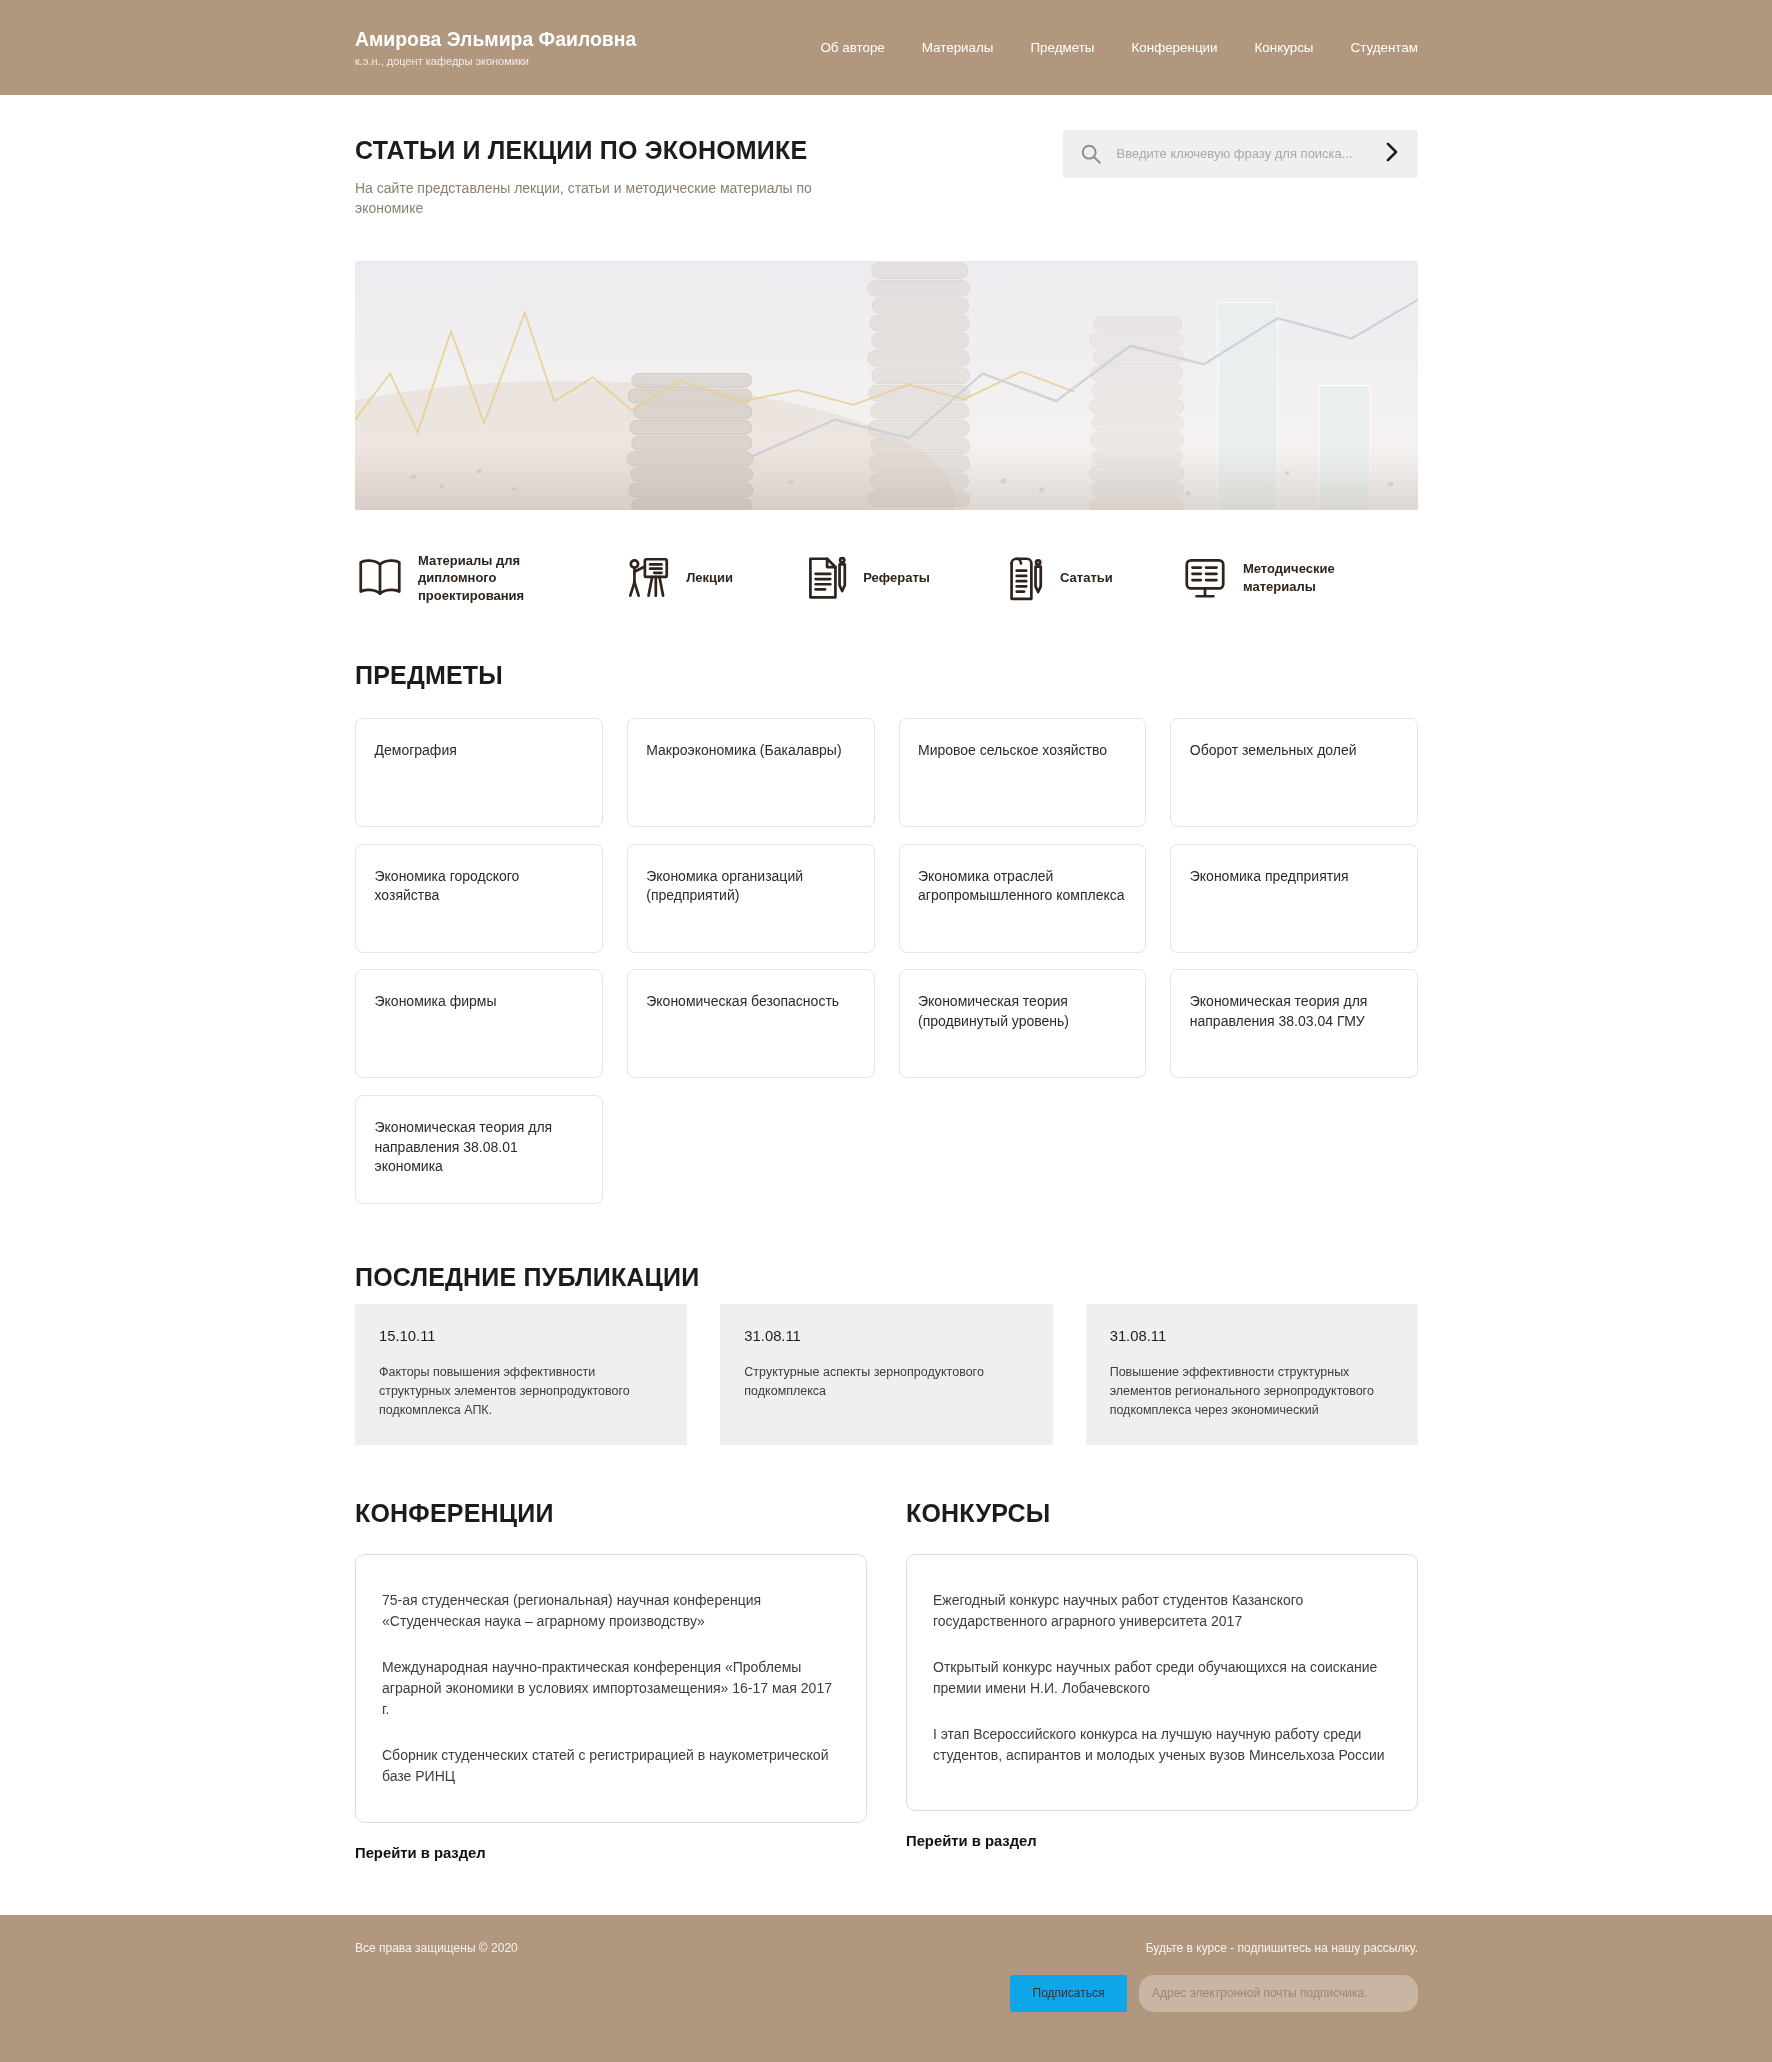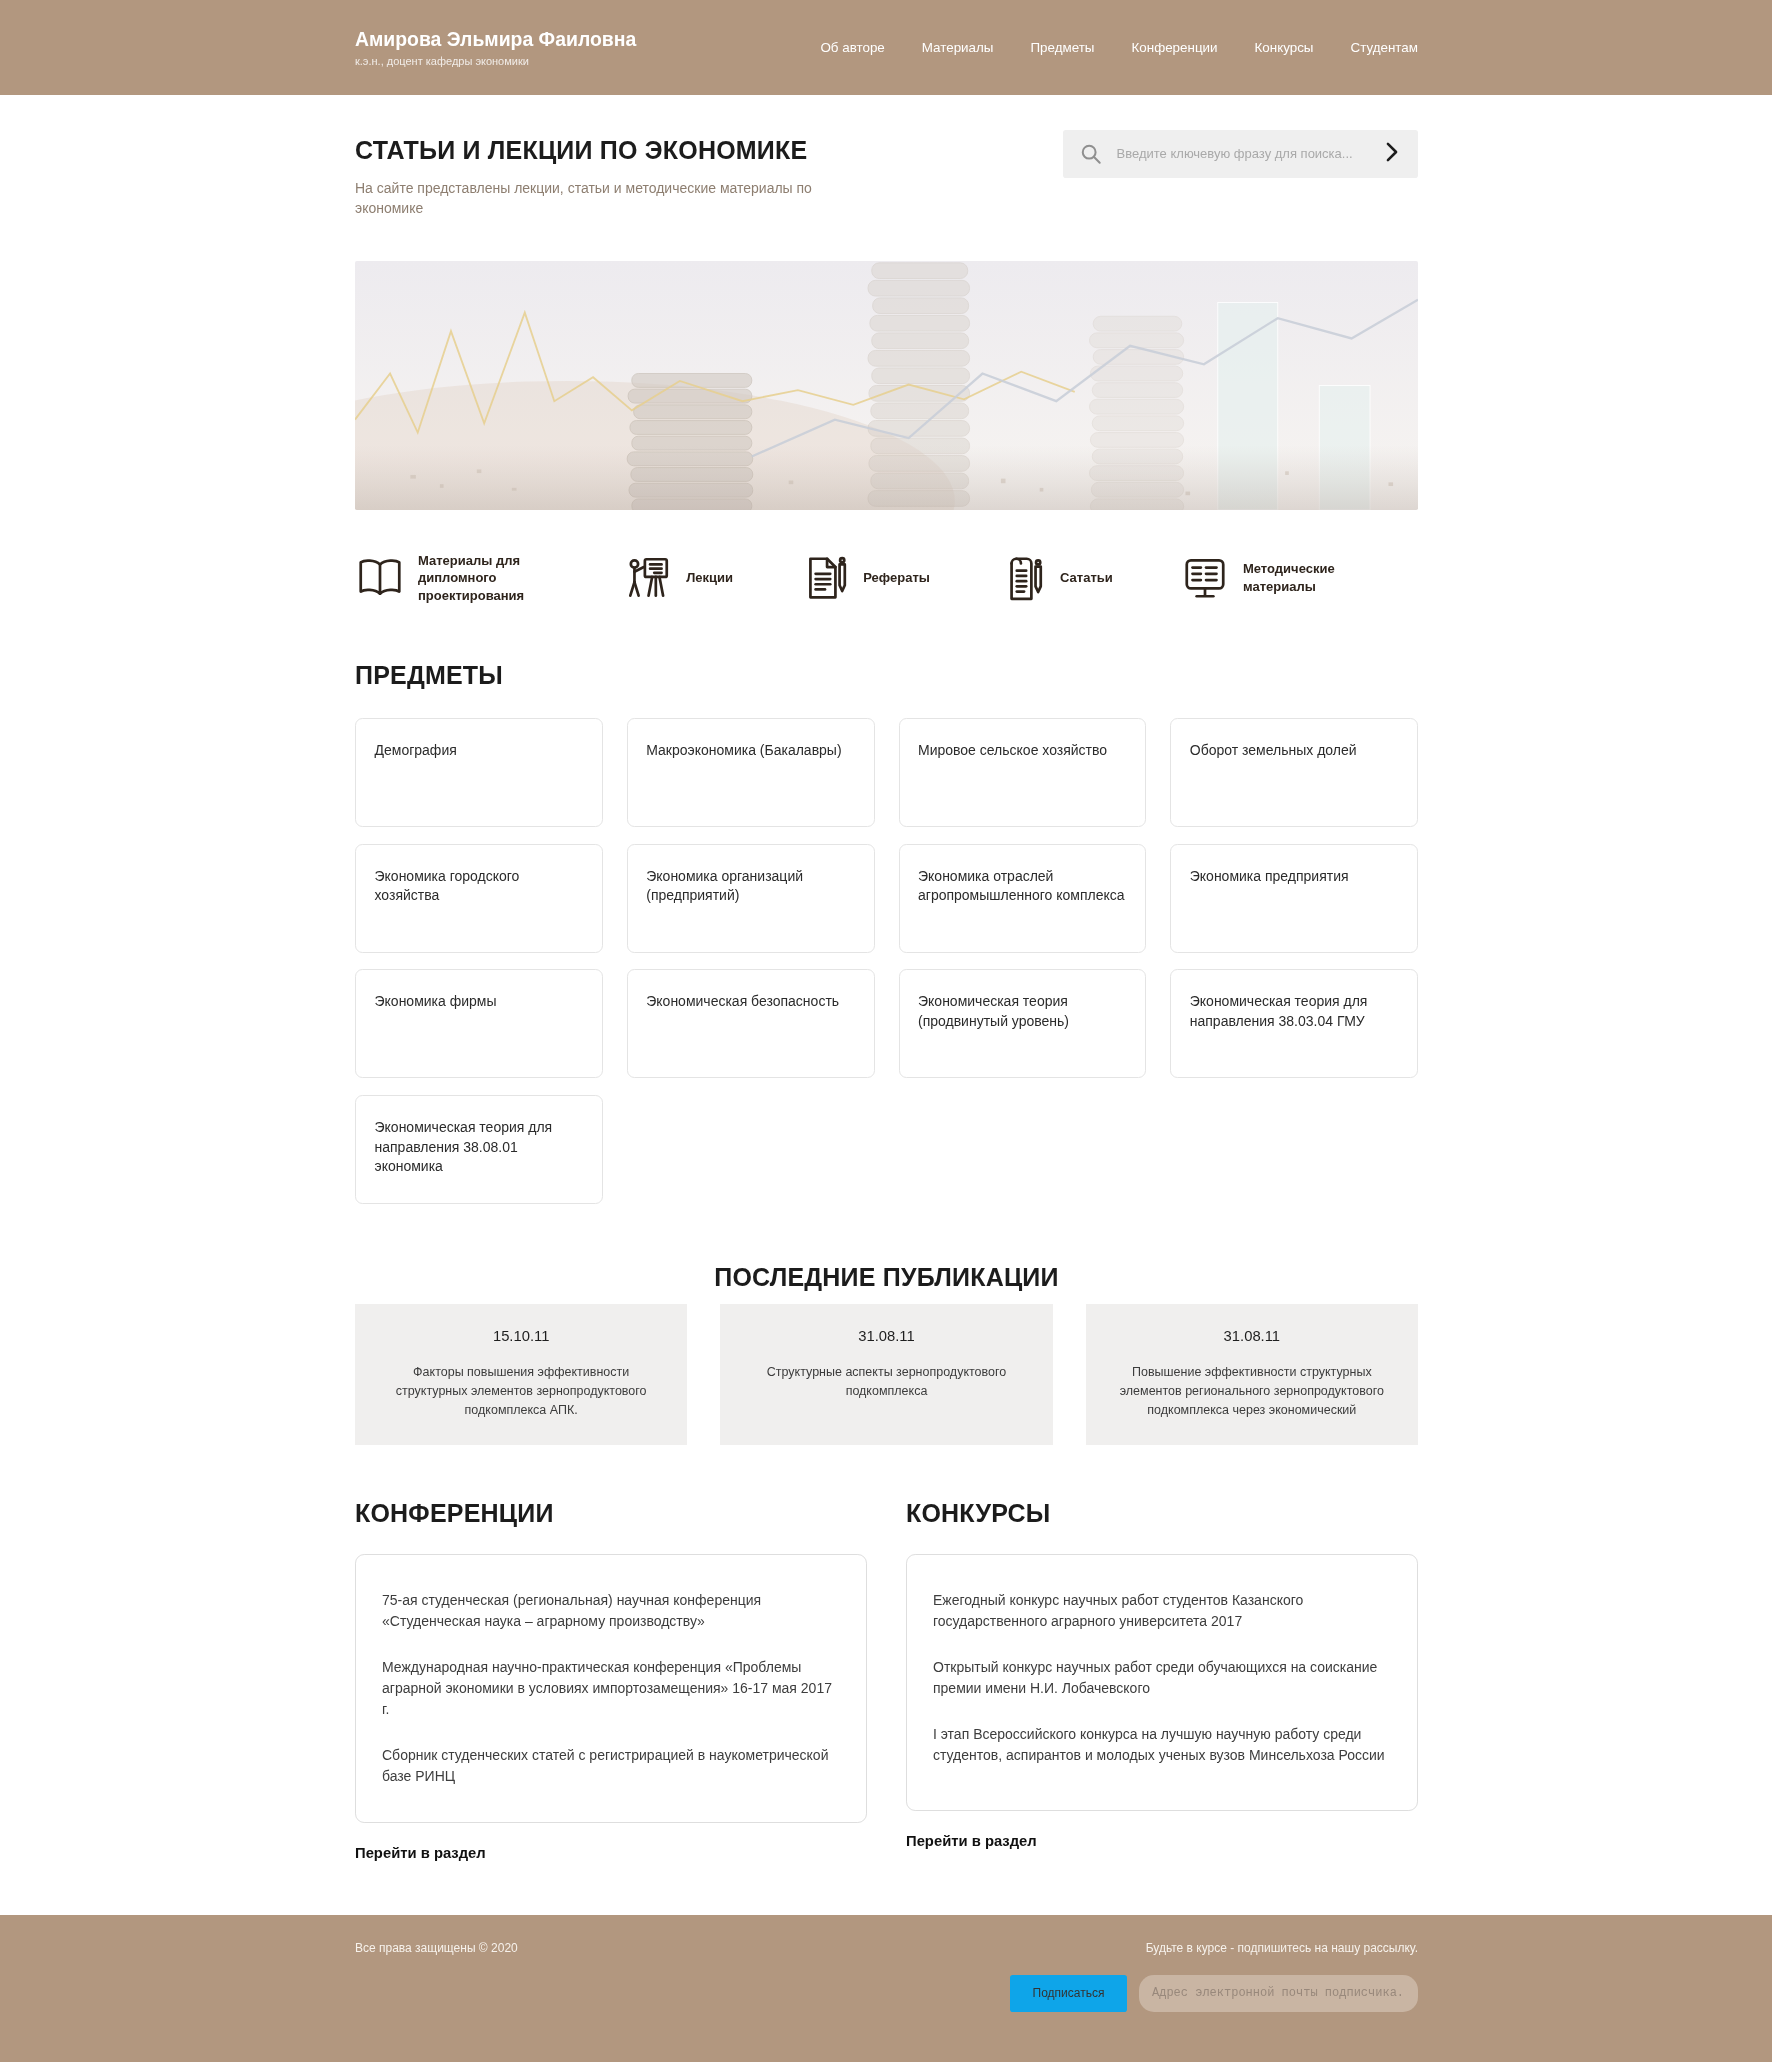--- a/index.html
+++ b/index.html
@@ -53,21 +53,21 @@
   .section-heading { font-size: 25px; font-weight: bold; margin: 0; letter-spacing: 0.2px; }
 
   .subjects { margin-top: 57px; }
   .subjects-grid { margin-top: 28px; display: grid; grid-template-columns: repeat(4, 1fr); gap: 16.6px 24px; }
   .subject-card {
     background: #fff; border: 0.9px solid #e4e4e4; border-radius: 7.4px;
     min-height: 109px; padding: 22px 18.5px; font-size: 14px; line-height: 1.4;
     color: #2b2b2b; cursor: pointer;
   }
 
-  .publications { margin-top: 59px; text-align: center; }
+  .publications { margin-top: 59px; }
   .pubs-grid { margin-top: 12px; display: grid; grid-template-columns: repeat(3, 1fr); gap: 33px; }
   .pub-card { background: #f0efee; min-height: 140px; padding: 24px; cursor: pointer; }
   .pub-date { font-size: 14.8px; color: #1f1f1f; }
   .pub-text { margin-top: 18.5px; font-size: 12.5px; line-height: 1.55; color: #3c3c3c; }
 
   .two-col { margin-top: 54px; display: grid; grid-template-columns: 1fr 1fr; column-gap: 39px; }
   .list-box {
     margin-top: 26px; border: 0.9px solid #dedede; border-radius: 9.2px;
     padding: 35px 26px; min-height: 257px; background: #fff;
   }
@@ -79,21 +79,21 @@
   .site-footer { margin-top: 54px; background: #b2977f; height: 153px; padding-top: 26px; }
   .footer-row1 { display: flex; justify-content: space-between; color: #f7f2ec; font-size: 12px; }
   .footer-row2 { display: flex; justify-content: flex-end; gap: 12px; margin-top: 20px; }
   .subscribe-btn {
     background: #0ea5e9; border: none; border-radius: 2.8px; width: 117px; height: 37px;
     font-size: 12px; color: #333; cursor: pointer; font-family: "Liberation Sans", sans-serif;
   }
   .email-input {
     width: 279px; height: 37px; background: #c9b5a3; border: none; border-radius: 15px;
     padding: 0 13px; font-size: 12px; color: #5f5246; outline: none;
-    font-family: Liberation Mono, monospace;
+    font-family: Liberation Sans, sans-serif;
   }
   .email-input::placeholder { color: #98887b; }
 </style>
 </head>
 <body>
 
 <header class="site-header">
   <div class="header-inner">
     <div class="site-id">
       <span class="site-name">Амирова Эльмира Фаиловна</span>

